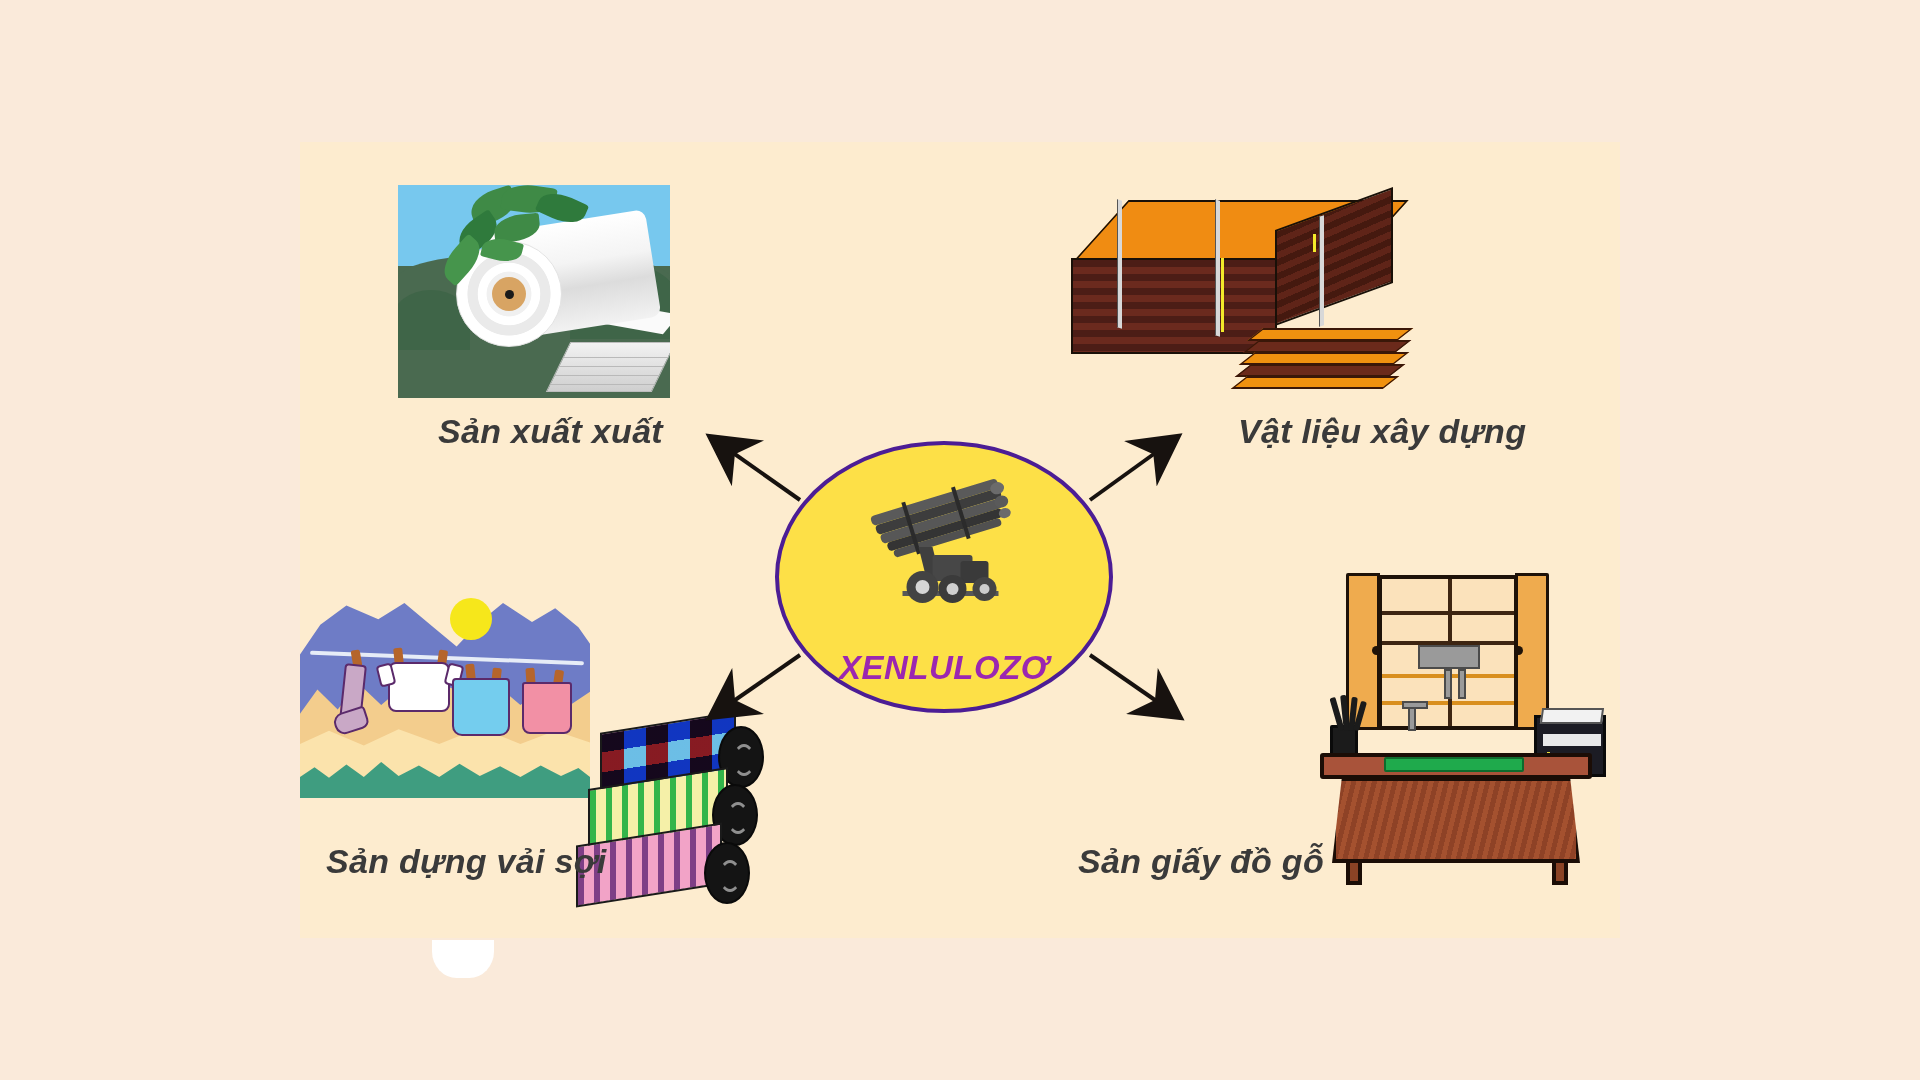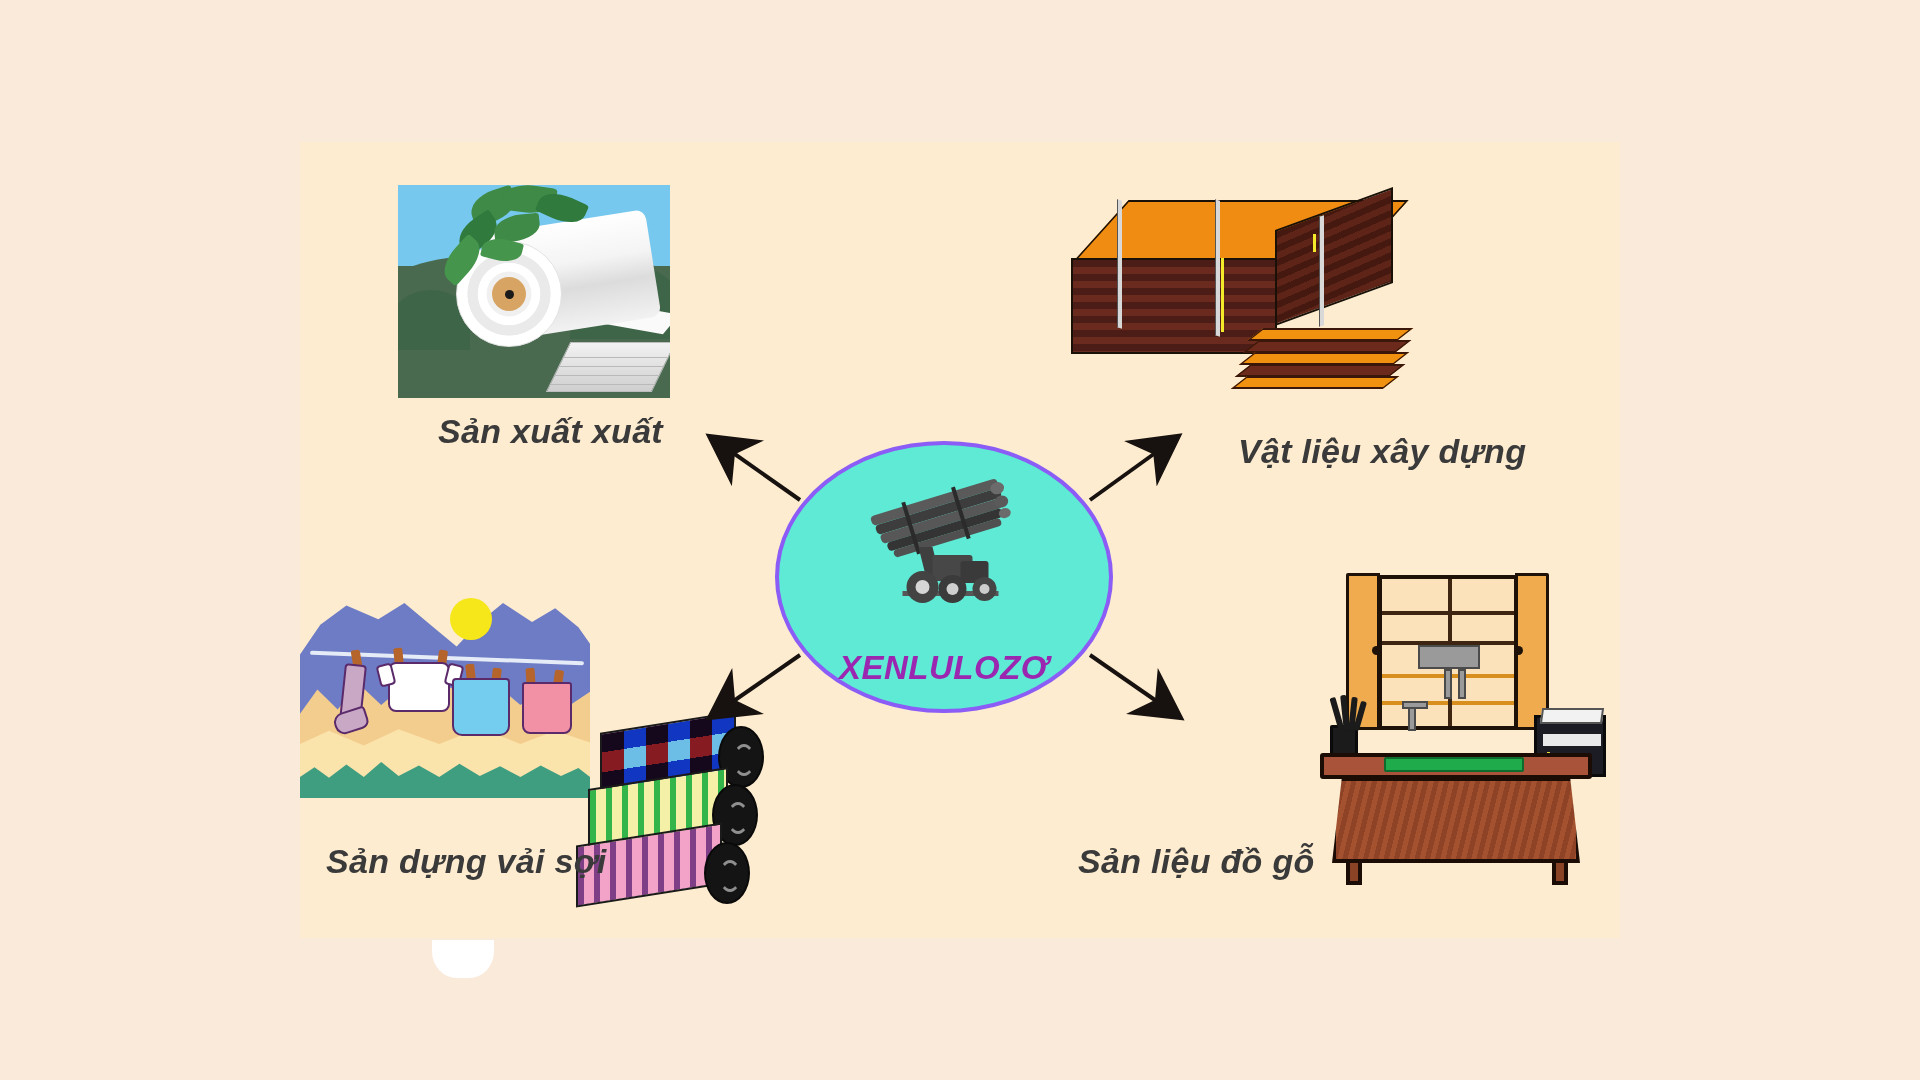--- a/index.html
+++ b/index.html
@@ -26,22 +26,22 @@
     white-space:nowrap;
     letter-spacing:.3px;
     font-family:"Liberation Sans", sans-serif;
   }
 
   
   .center-node{
     position:absolute;
     left:775px;top:441px;width:338px;height:272px;
     border-radius:50%;
-    background:#5eead4;
-    border:4px solid #8b5cf6;
+    background:#fde047;
+    border:4px solid #4c1d95;
     box-sizing:border-box;
     z-index:6;
   }
   .center-photo{
     position:absolute;left:50%;top:24px;transform:translateX(-50%);
     width:175px;height:150px;
   }
   .center-caption{
     position:absolute;left:0;right:0;bottom:22px;
     text-align:center;
@@ -237,21 +237,21 @@
     <div class="band" style="left:150px;top:0px;height:136px;transform:skewY(15deg);"></div>
     <div class="band" style="left:254px;top:16px;height:110px;transform:skewY(-16deg);"></div>
     <div class="band-y" style="left:156px;top:58px;height:74px;"></div>
     <div class="band-y" style="left:248px;top:34px;height:18px;"></div>
     <div class="plank" style="left:190px;top:128px;width:150px;transform:skewX(-52deg);"></div>
     <div class="plank dark" style="left:186px;top:140px;width:152px;transform:skewX(-52deg);"></div>
     <div class="plank" style="left:182px;top:152px;width:154px;transform:skewX(-52deg);"></div>
     <div class="plank dark" style="left:178px;top:164px;width:154px;transform:skewX(-52deg);"></div>
     <div class="plank" style="left:174px;top:176px;width:152px;transform:skewX(-52deg);"></div>
   </div>
-  <div class="label" style="left:1238px;top:412px;margin-top:20px;">Vật liệu xây dựng</div>
+  <div class="label" style="left:1238px;top:412px;">Vật liệu xây dựng</div>
 
   <div class="pic cloth-pic">
     <div class="hill"></div>
     <div class="sun"></div>
     <div class="sand"></div>
     <div class="sand2"></div>
     <div class="grass"></div>
     <div class="line"></div>
 
     <div class="peg" style="left:52px;top:80px;transform:rotate(-10deg);"></div>
@@ -330,15 +330,15 @@
       <div class="printer-slot"></div>
       <div class="printer-line"></div>
     </div>
 
     <div class="desk-top"></div>
     <div class="desk-pad"></div>
     <div class="desk-body"></div>
     <div class="desk-leg" style="left:26px;"></div>
     <div class="desk-leg" style="left:232px;"></div>
   </div>
-  <div class="label" style="left:1078px;top:842px;">Sản liệu đồ gỗ</div>
+  <div class="label" style="left:1078px;top:842px;">Sản giấy đồ gỗ</div>
 
 </div>
 
 </body></html>

